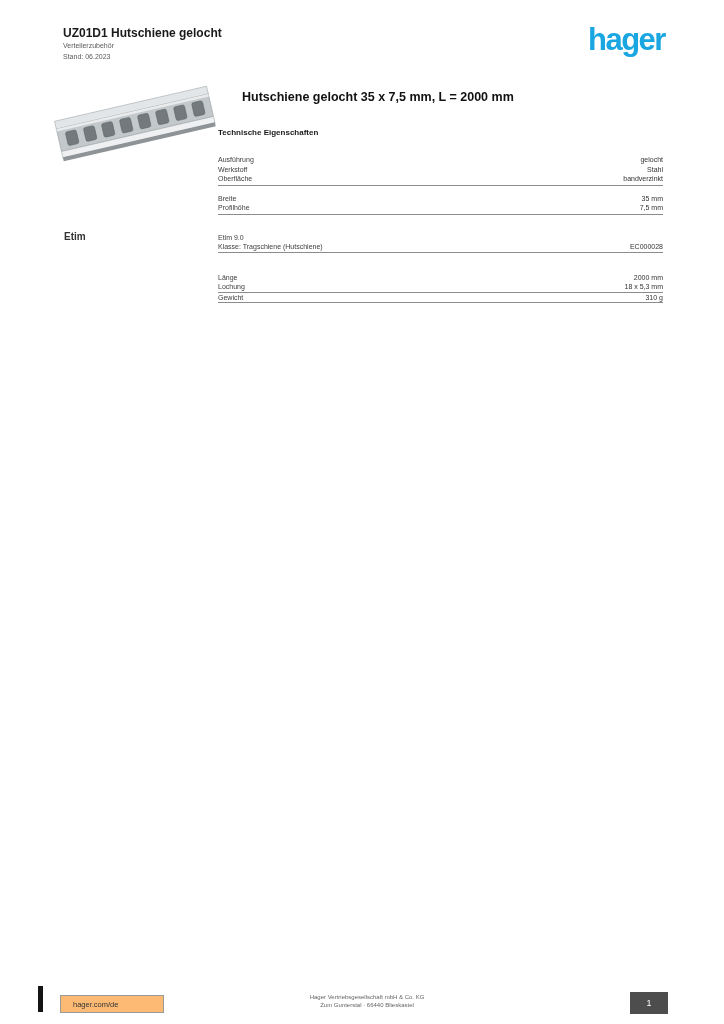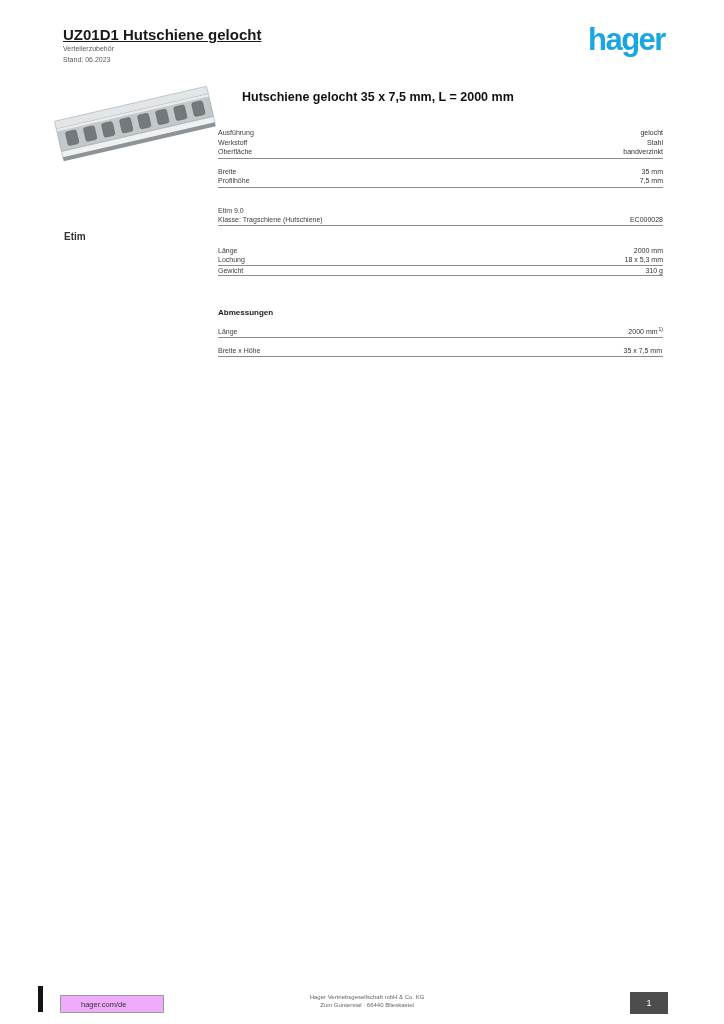--- a/index.html
+++ b/index.html
@@ -1,21 +1,21 @@
 <!DOCTYPE html>
 <html><head>
 <meta charset="utf-8">
 <style>
   html,body{margin:0;padding:0;background:#ffffff;}
   .page{position:relative;width:724px;height:1024px;background:#ffffff;overflow:hidden;
         font-family:"Liberation Sans",sans-serif;color:#3d3d3d;}
 
   
   .hdr{position:absolute;left:63px;top:26px;}
-  .hdr .ref{font-size:15px;font-weight:bold;color:#1a1a1a;white-space:nowrap;text-decoration:underline;}
+  .hdr .ref{font-size:12px;font-weight:bold;color:#1a1a1a;white-space:nowrap;}
   .hdr .sub{font-size:7px;color:#5a5a5a;line-height:8.5px;margin-top:2px;white-space:nowrap;}
   .logo{position:absolute;left:588px;top:22px;font-size:31px;font-weight:bold;
         color:#1aa7e1;letter-spacing:-1.5px;}
 
   
   .prodimg{position:absolute;left:54px;top:84px;width:164px;height:78px;}
 
   
   .main{position:absolute;left:218px;top:90px;width:445px;}
   .title{font-size:12.5px;font-weight:bold;color:#111;margin:0 0 24px 0;white-space:nowrap;padding-left:24px;}
@@ -30,21 +30,21 @@
   .mt32{margin-top:32px;} .mt6{margin-top:6px;}
   .h2dim{font-size:8px;font-weight:bold;color:#1a1a1a;margin:0 0 8px 0;}
   sup{font-size:5px;margin-left:1px;}
 
   
   .sidelabel{position:absolute;left:64px;top:231px;font-size:10px;font-weight:bold;color:#333;}
 
   
   .cropmark{position:absolute;left:38px;top:986px;width:5px;height:26px;background:#141414;}
   .f-left{position:absolute;left:60px;top:995px;width:104px;height:18px;border:1px solid #9a9a9a;
-          display:flex;align-items:center;padding-left:20px;font-size:7.5px;color:#333;background:#f0abfc;box-sizing:border-box;}
+          display:flex;align-items:center;padding-left:12px;font-size:7.5px;color:#333;background:#fdba74;box-sizing:border-box;}
   .f-center{position:absolute;left:287px;top:994px;width:160px;text-align:center;
             font-size:6px;color:#666;line-height:7.5px;}
   .f-page{position:absolute;left:630px;top:992px;width:38px;height:22px;background:#4d4d4d;
           color:#fff;display:flex;align-items:center;justify-content:center;font-size:9px;}
 </style>
 </head>
 <body>
 
 <div class="page">
 
@@ -70,20 +70,21 @@
       <rect x="103.5" y="32" width="11" height="14" rx="2" fill="#74797d" stroke="#5f6467" stroke-width="0.6"></rect>
       <rect x="122" y="32" width="11" height="14" rx="2" fill="#74797d" stroke="#5f6467" stroke-width="0.6"></rect>
       <rect x="140.5" y="32" width="11" height="14" rx="2" fill="#74797d" stroke="#5f6467" stroke-width="0.6"></rect>
     </g>
   </svg>
 
   <div class="sidelabel">Etim</div>
 
   <div class="main">
     <h1 class="title">Hutschiene gelocht 35 x 7,5 mm, L = 2000 mm</h1>
+    <h2 class="h2">Technische Eigenschaften</h2>
 
     <div class="g">
       <div class="row">
         <span class="lab">Ausführung</span>
         <span class="val">gelocht</span>
       </div>
       <div class="row">
         <span class="lab">Werkstoff</span>
         <span class="val">Stahl</span>
       </div>
@@ -122,31 +123,20 @@
       <div class="row b">
         <span class="lab">Lochung</span>
         <span class="val">18 x 5,3 mm</span>
       </div>
       <div class="row b">
         <span class="lab">Gewicht</span>
         <span class="val">310 g</span>
       </div>
     </div>
 
-    <div class="mt32">
-      <h2 class="h2dim">Abmessungen</h2>
-      <div class="row b">
-        <span class="lab">Länge</span>
-        <span class="val"><span>2000 mm</span><sup>1)</sup></span>
-      </div>
-      <div class="row b mt6">
-        <span class="lab">Breite x Höhe</span>
-        <span class="val"><span>35 x 7,5 mm</span><sup></sup></span>
-      </div>
-    </div>
   </div>
 
   <div class="cropmark"></div>
   <div class="f-left">
     <span>hager.com/de</span>
   </div>
   <div class="f-center">
     <div>Hager Vertriebsgesellschaft mbH &amp; Co. KG</div>
     <div>Zum Gunterstal · 66440 Blieskastel</div>
   </div>

